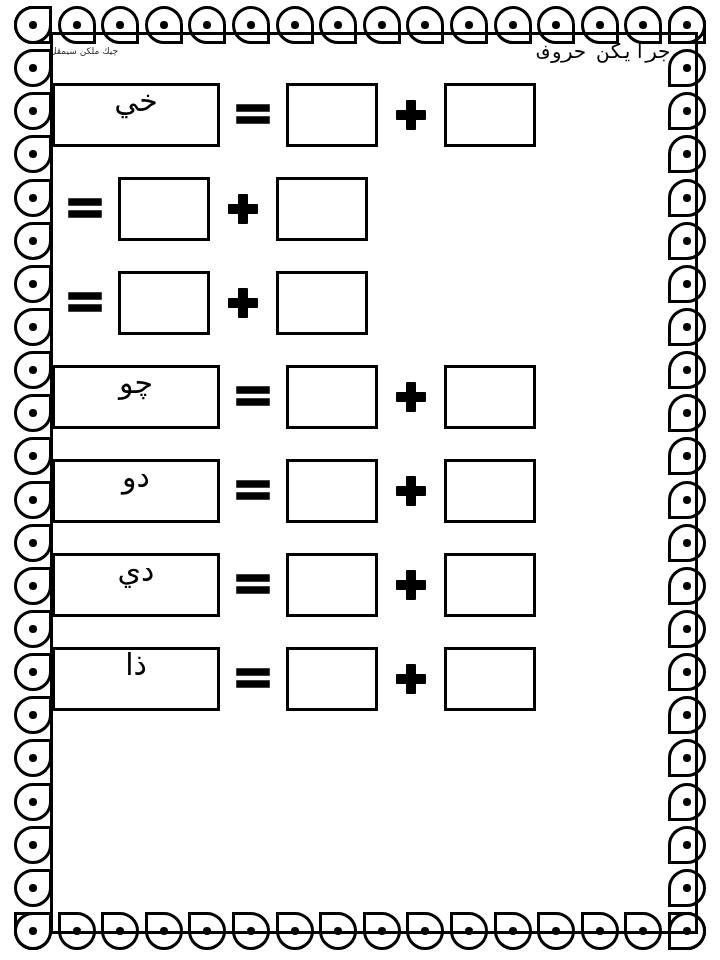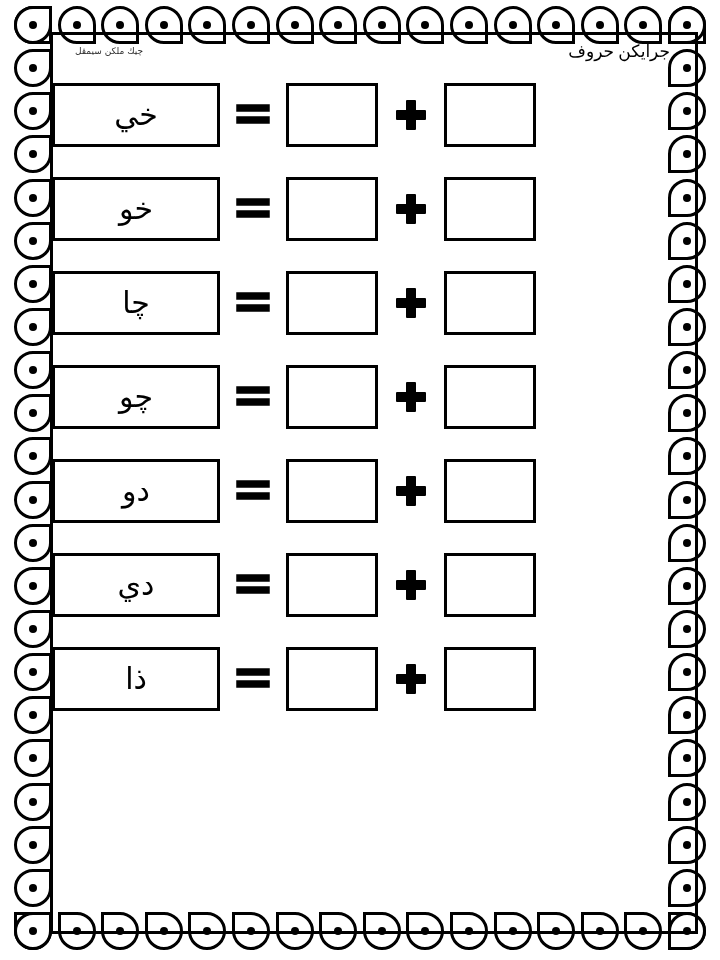--- a/index.html
+++ b/index.html
@@ -77,33 +77,32 @@
     left: 46px;
     top: 34px;
     width: 628px;
     height: 34px;
     display: flex;
     align-items: center;
     justify-content: space-between;
     direction: rtl;
   }
   .title-ar {
-    font-family: Liberation Serif, serif;
-    font-size: 17px;
+    font-family: Liberation Mono, monospace;
+    font-size: 20px;
     color: #000;
     letter-spacing: 1px;
     padding-right: 4px;
   }
   .credit-ar {
     font-family: "DejaVu Sans", sans-serif;
     font-size: 9px;
     color: #000;
     opacity: .85;
     padding-left: 4px;
-    margin-left: 25px;
   }
 
   
   .sheet {
     position: absolute;
     left: 52px;
     top: 76px;
     width: 616px;
     height: 842px;
     display: flex;
@@ -117,21 +116,21 @@
     justify-content: flex-start;
     height: 78px;
     margin-bottom: 16px;
   }
   .word-box {
     width: 168px;
     height: 64px;
     border: 3px solid #000;
     box-sizing: border-box;
     display: flex;
-    align-items: center;
+    align-items: flex-start;
     justify-content: center;
     background: #fff;
   }
   .word-text {
     font-family: "DejaVu Sans", sans-serif;
     font-size: 30px;
     line-height: 1;
     color: #000;
     direction: rtl;
     unicode-bidi: bidi-override;
@@ -265,41 +264,35 @@
         </div>
         <div class="blank-box"></div>
         <div class="op">
           <svg width="30" height="30" viewBox="0 0 30 30">
             <polygon points="11,1 19,1 19,11 29,11 29,19 19,19 19,29 11,29 11,19 1,19 1,11 11,11" fill="#000" stroke="#000" stroke-width="2" stroke-linejoin="round"></polygon>
           </svg>
         </div>
         <div class="blank-box wide"></div>
       </div>
       <div class="row">
-        <div class="word-box">
-          <span class="word-text">خو</span>
-        </div>
-        <div class="op">
-          <svg width="34" height="26" viewBox="0 0 34 26">
-            <rect x="1" y="3" width="32" height="6" fill="#000" stroke="#000" stroke-width="1.5"></rect>
-            <rect x="1" y="15" width="32" height="6" fill="#000" stroke="#000" stroke-width="1.5"></rect>
-          </svg>
-        </div>
-        <div class="blank-box"></div>
-        <div class="op">
-          <svg width="30" height="30" viewBox="0 0 30 30">
-            <polygon points="11,1 19,1 19,11 29,11 29,19 19,19 19,29 11,29 11,19 1,19 1,11 11,11" fill="#000" stroke="#000" stroke-width="2" stroke-linejoin="round"></polygon>
-          </svg>
-        </div>
-        <div class="blank-box wide"></div>
-      </div>
-      <div class="row">
-        <div class="word-box">
-          <span class="word-text">چا</span>
-        </div>
+        <div class="op">
+          <svg width="34" height="26" viewBox="0 0 34 26">
+            <rect x="1" y="3" width="32" height="6" fill="#000" stroke="#000" stroke-width="1.5"></rect>
+            <rect x="1" y="15" width="32" height="6" fill="#000" stroke="#000" stroke-width="1.5"></rect>
+          </svg>
+        </div>
+        <div class="blank-box"></div>
+        <div class="op">
+          <svg width="30" height="30" viewBox="0 0 30 30">
+            <polygon points="11,1 19,1 19,11 29,11 29,19 19,19 19,29 11,29 11,19 1,19 1,11 11,11" fill="#000" stroke="#000" stroke-width="2" stroke-linejoin="round"></polygon>
+          </svg>
+        </div>
+        <div class="blank-box wide"></div>
+      </div>
+      <div class="row">
         <div class="op">
           <svg width="34" height="26" viewBox="0 0 34 26">
             <rect x="1" y="3" width="32" height="6" fill="#000" stroke="#000" stroke-width="1.5"></rect>
             <rect x="1" y="15" width="32" height="6" fill="#000" stroke="#000" stroke-width="1.5"></rect>
           </svg>
         </div>
         <div class="blank-box"></div>
         <div class="op">
           <svg width="30" height="30" viewBox="0 0 30 30">
             <polygon points="11,1 19,1 19,11 29,11 29,19 19,19 19,29 11,29 11,19 1,19 1,11 11,11" fill="#000" stroke="#000" stroke-width="2" stroke-linejoin="round"></polygon>

